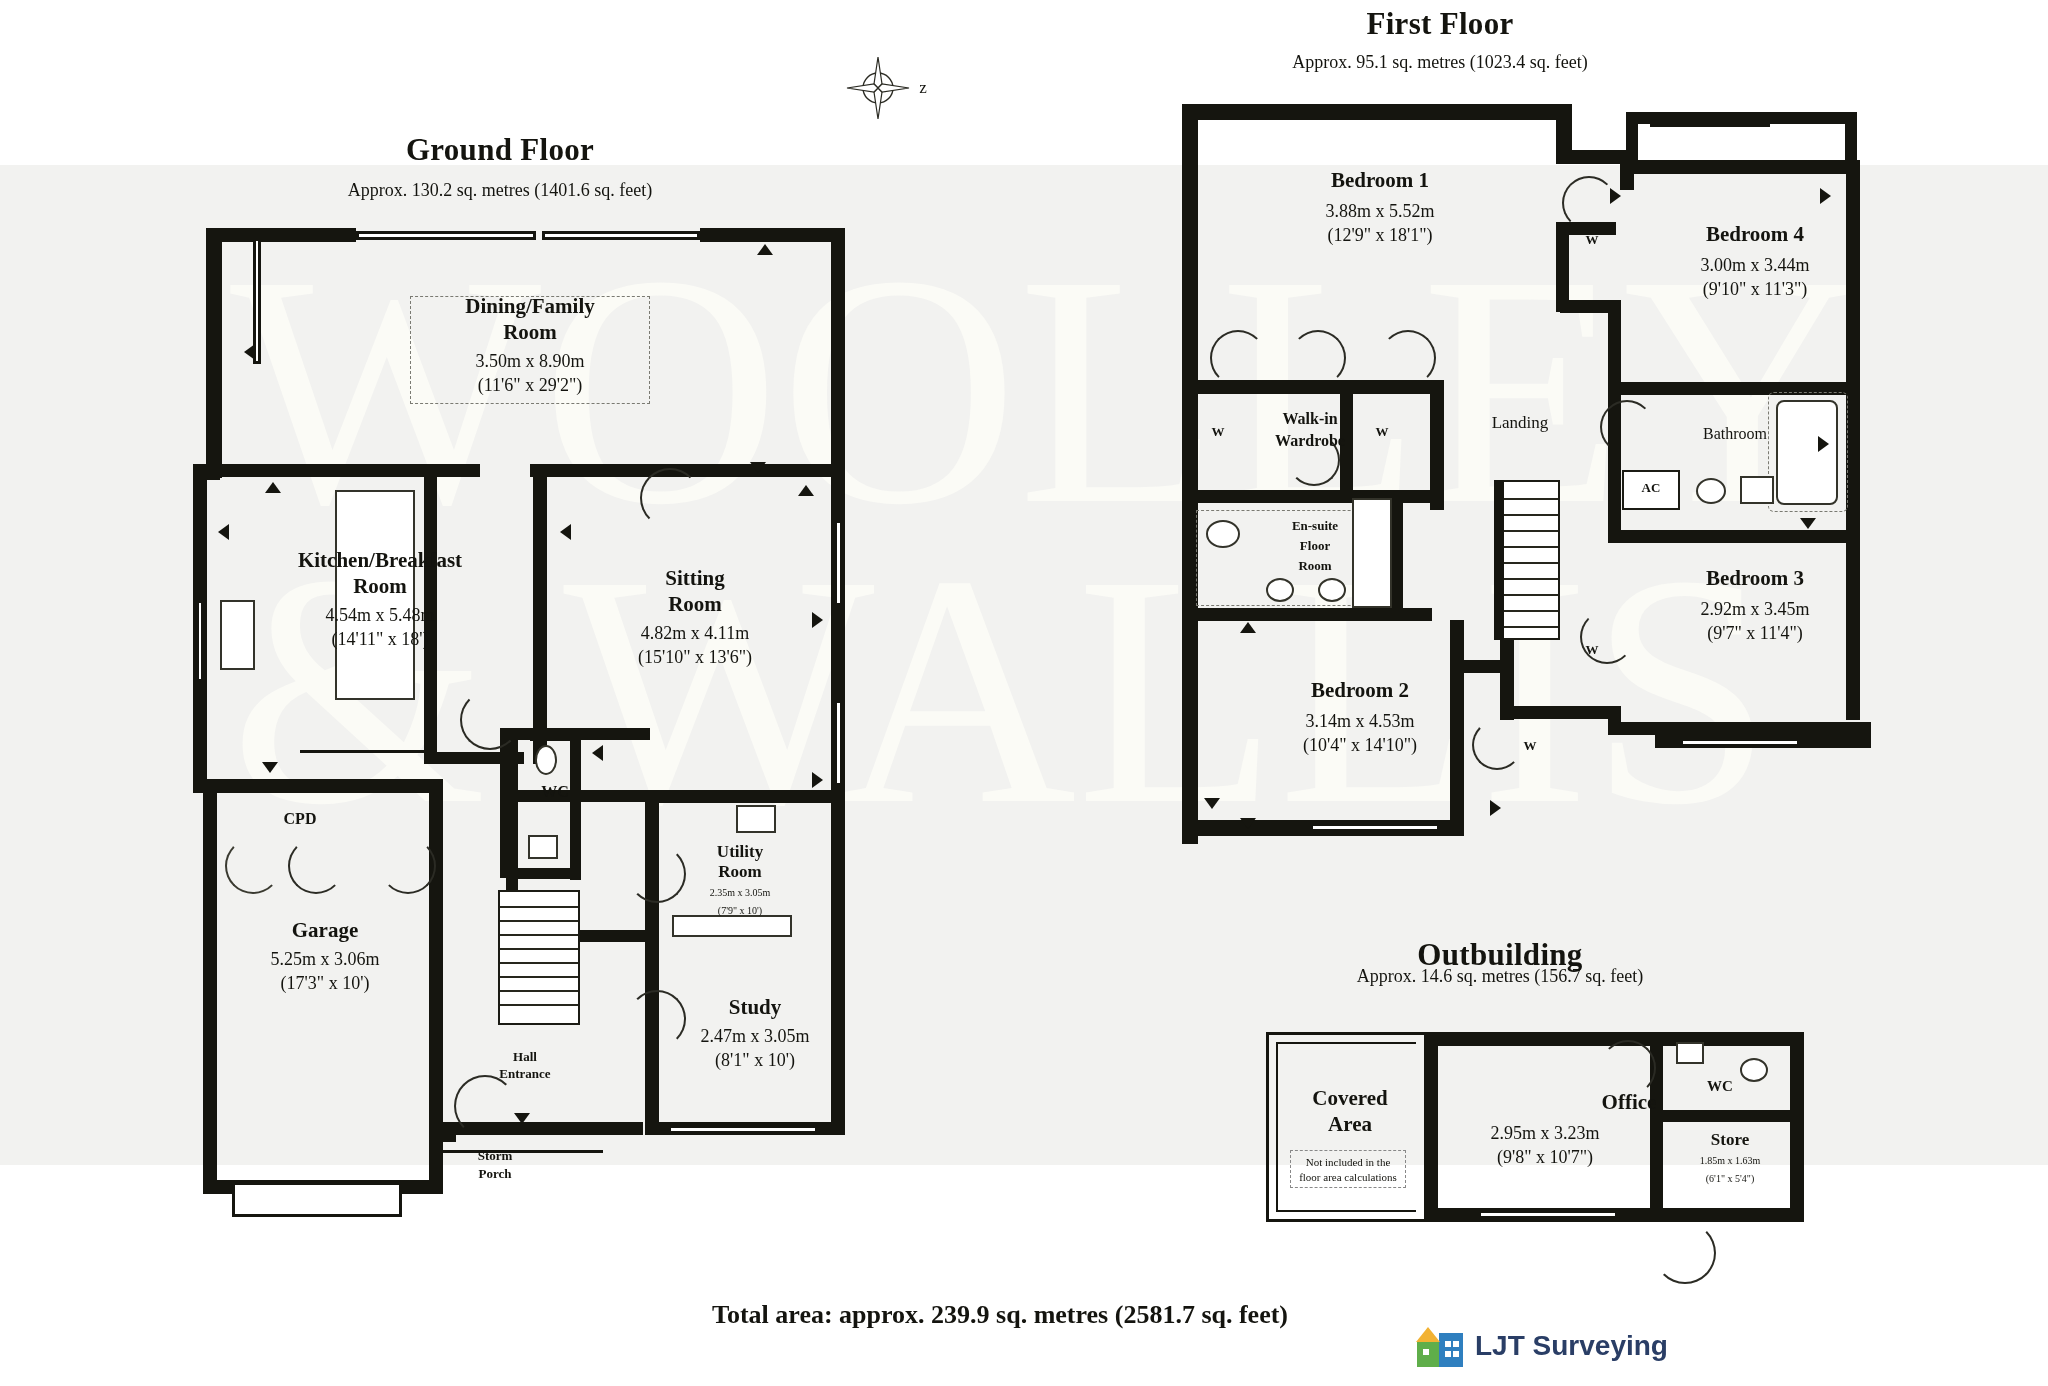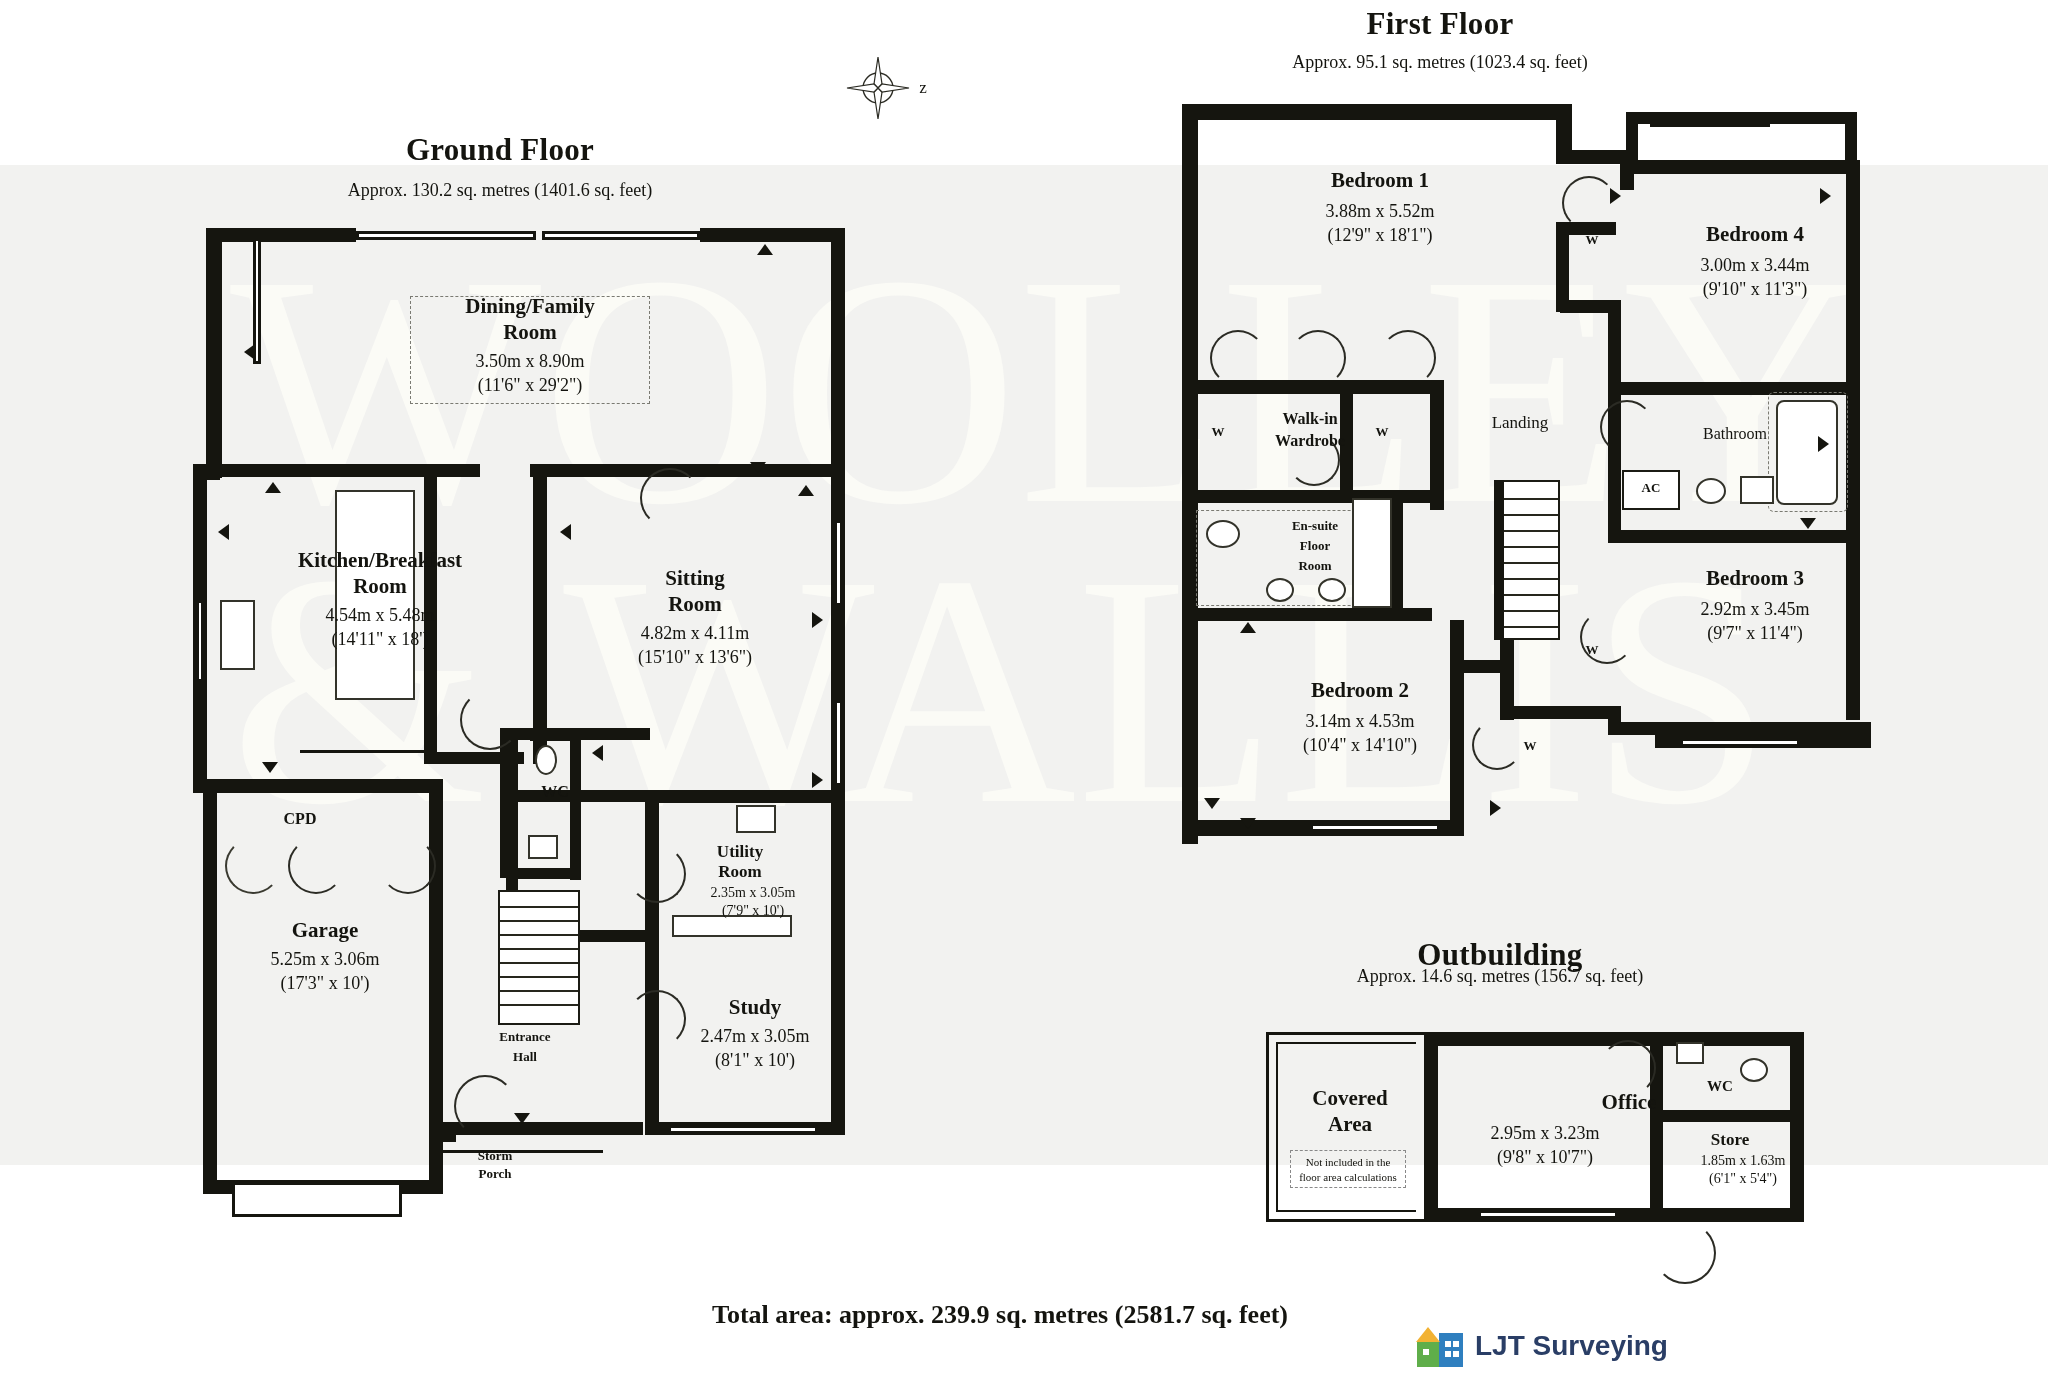--- a/index.html
+++ b/index.html
@@ -22,21 +22,21 @@
 
   .layer{position:absolute;left:0;top:0;width:2048px;height:1386px;z-index:3;}
 
   
   .t{position:absolute;text-align:center;color:#14140f;}
   .title{font-size:31px;font-weight:bold;letter-spacing:.3px;}
   .subtitle{font-size:18px;}
   .rmname{font-size:21px;font-weight:bold;line-height:25px;}
   .rmdim{font-size:18px;line-height:22px;}
   .rmname-sm{font-size:17px;font-weight:bold;line-height:20px;}
-  .rmdim-sm{font-size:14px;line-height:17px;padding-left:13px;}
+  .rmdim-sm{font-size:10px;line-height:17px;}
   .tiny{font-size:11px;line-height:13px;}
   .lbl{font-size:16px;font-weight:bold;}
   .lbl-sm{font-size:13px;font-weight:bold;}
   .footer1{font-size:26px;}
   .footer2{font-size:16px;}
 
   
   .w{position:absolute;background:#15150f;}
   .thin{position:absolute;background:#15150f;}
   .win{position:absolute;background:#ffffff;border:3px solid #15150f;box-sizing:border-box;}
@@ -198,21 +198,21 @@
   <div class="t rmname" style="left:655px;top:995px;width:200px;">Study</div>
   <div class="t rmdim" style="left:655px;top:1025px;width:200px;">2.47m x 3.05m</div>
   <div class="t rmdim" style="left:655px;top:1049px;width:200px;">(8'1" x 10')</div>
 
   <div class="t rmname" style="left:215px;top:918px;width:220px;">Garage</div>
   <div class="t rmdim" style="left:215px;top:948px;width:220px;">5.25m x 3.06m</div>
   <div class="t rmdim" style="left:215px;top:972px;width:220px;">(17'3" x 10')</div>
 
   <div class="t lbl" style="left:500px;top:783px;width:110px;">WC</div>
   <div class="t lbl" style="left:255px;top:810px;width:90px;">CPD</div>
-  <div class="t lbl-sm" style="left:455px;top:1029px;width:140px;text-align:center;">Entrance</div>
+  <div class="t lbl-sm" style="left:455px;top:1066px;width:140px;text-align:center;">Entrance</div>
   <div class="t lbl-sm" style="left:455px;top:1049px;width:140px;">Hall</div>
   <div class="t" style="left:430px;top:1148px;width:130px;font-size:13px;font-weight:bold;">Storm</div>
   <div class="t" style="left:430px;top:1166px;width:130px;font-size:13px;font-weight:bold;">Porch</div>
 
   <div class="t title" style="left:1230px;top:6px;width:420px;">First Floor</div>
   <div class="t subtitle" style="left:1170px;top:52px;width:540px;">Approx. 95.1 sq. metres (1023.4 sq. feet)</div>
 
   <div class="w" style="left:1182px;top:104px;width:390px;height:16px;"></div>
   <div class="w" style="left:1182px;top:104px;width:16px;height:740px;"></div>
   <div class="w" style="left:1556px;top:104px;width:16px;height:60px;"></div>

